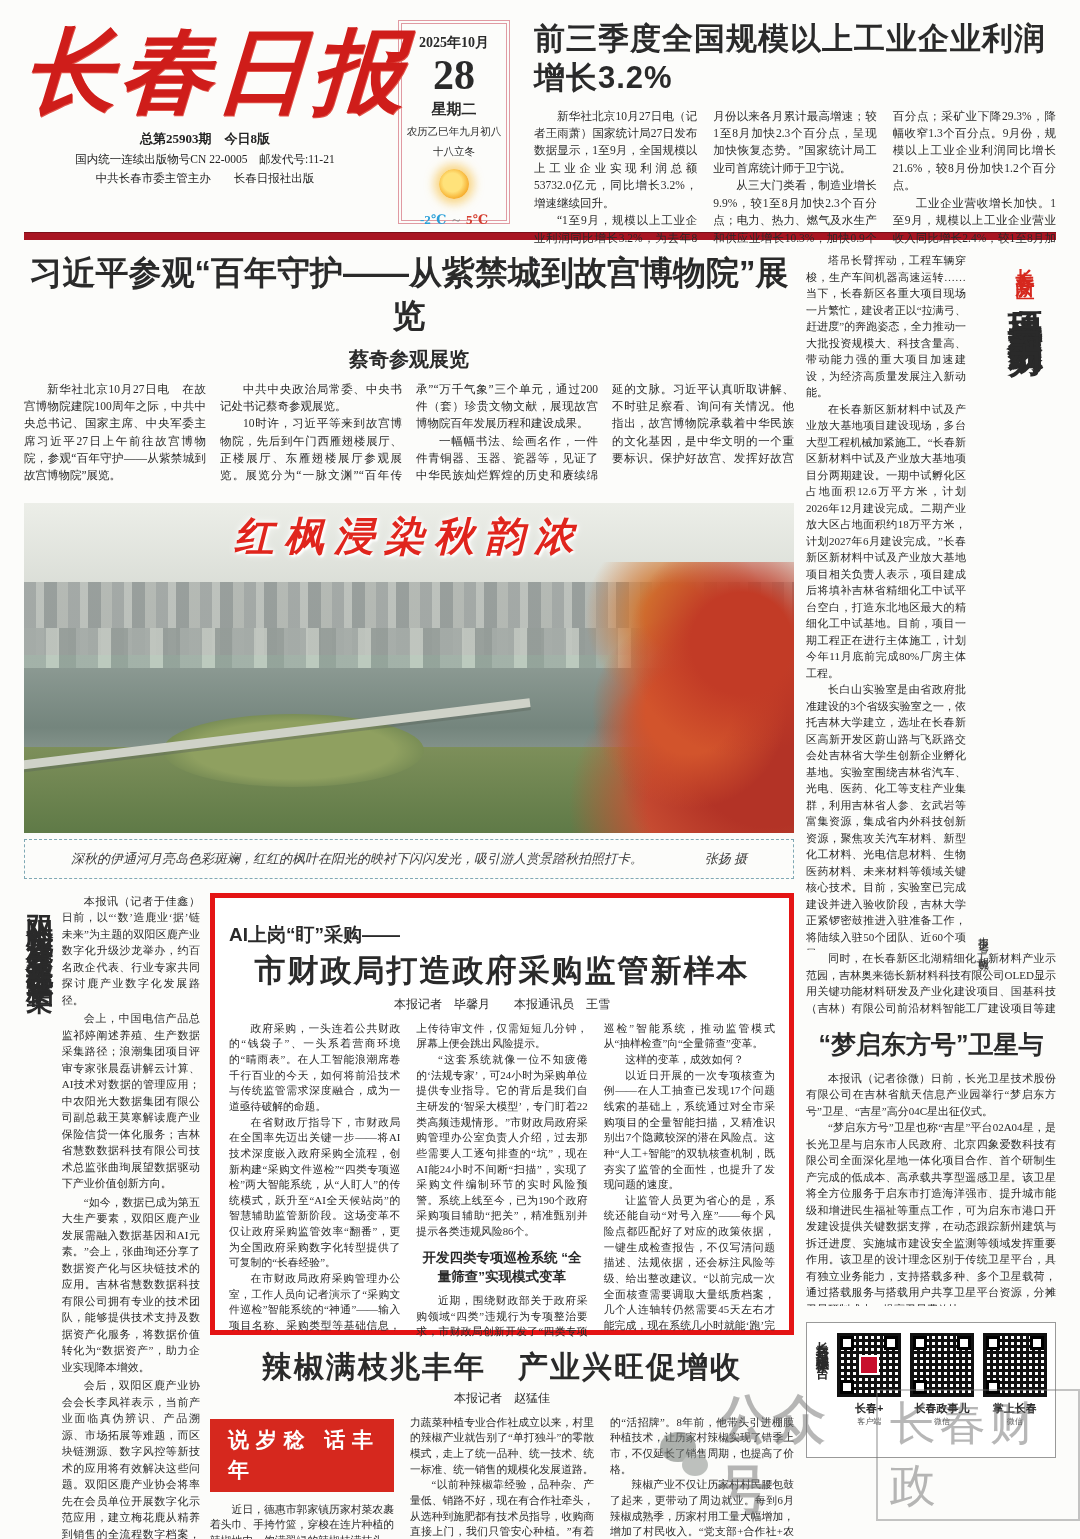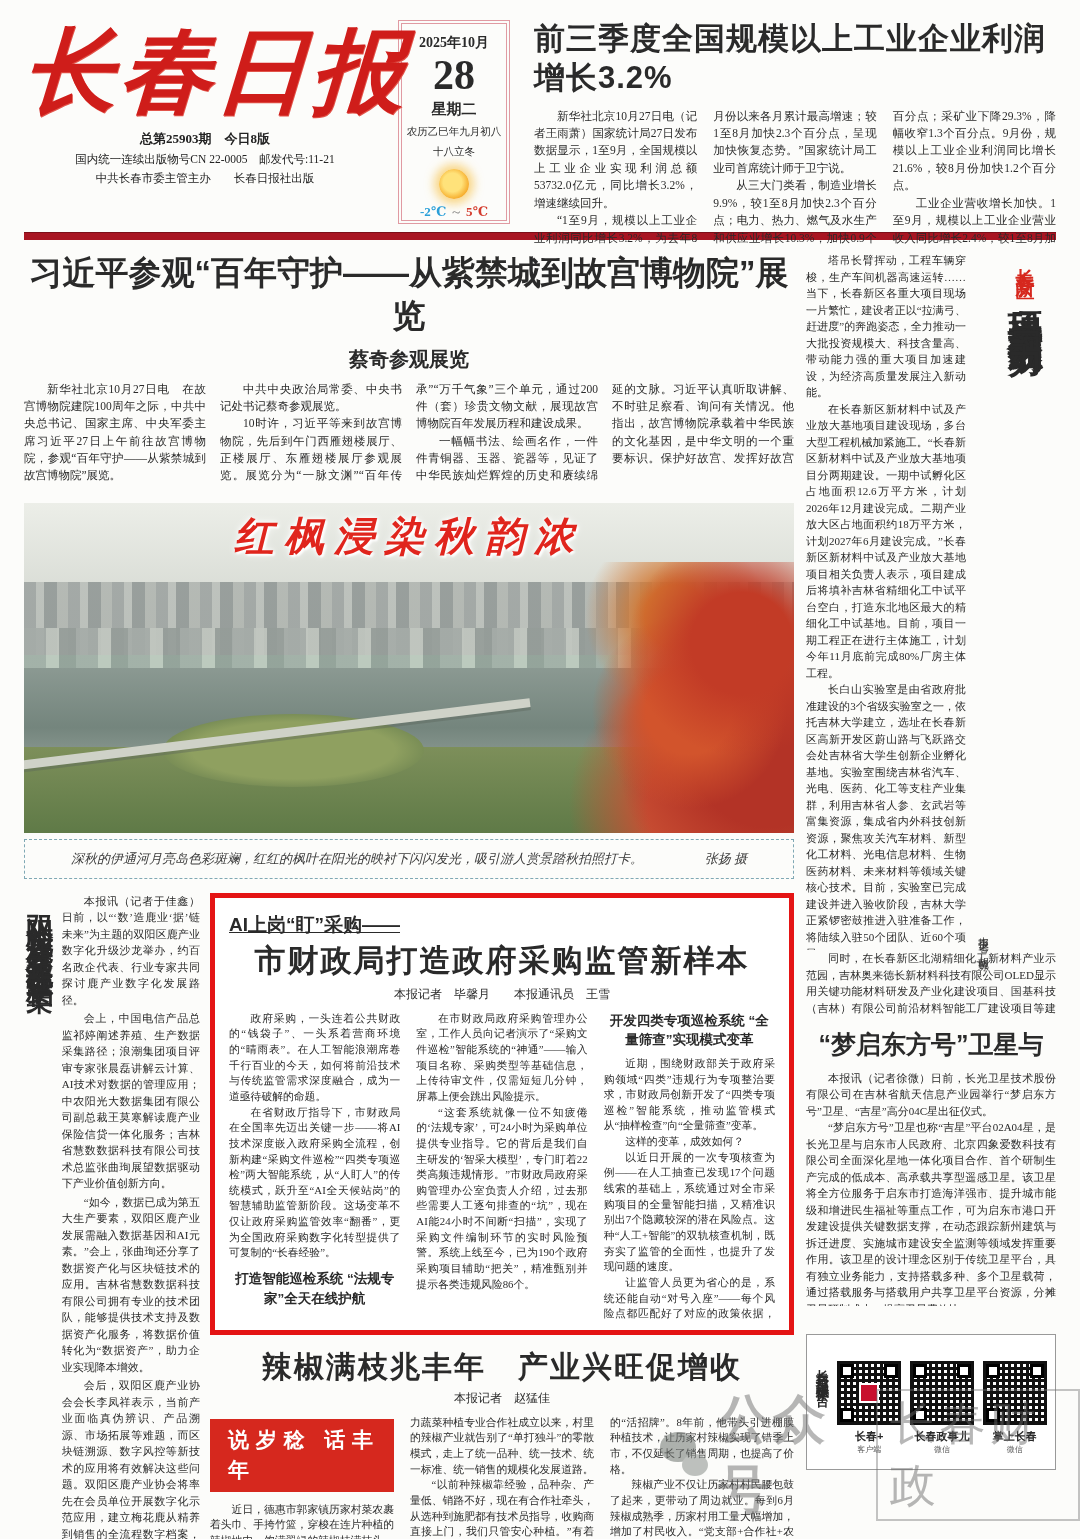--- a/index.html
+++ b/index.html
@@ -14,21 +14,21 @@
   .mast-info{text-align:center;font-size:11.5px;line-height:1.7;margin-top:2px;color:#222;}
   .mast-info .issue{font-weight:bold;font-size:13px;}
   .datebox{width:112px;border:4px double #e09aa2;margin:0 12px;padding:10px 4px;text-align:center;box-sizing:border-box;}
   .db-month{font-size:14px;font-weight:bold;}
   .db-day{font-size:42px;font-weight:bold;line-height:1.1;}
   .db-week{font-size:15px;font-weight:bold;margin-top:2px;}
   .db-lunar,.db-term{font-size:10.5px;margin-top:6px;}
   .sun{width:30px;height:30px;border-radius:50%;margin:10px auto 4px;
        background:radial-gradient(circle at 45% 45%, #ffe27a 0 40%, #f5a623 75%);
        box-shadow:0 0 10px 5px rgba(246,190,60,.6);}
-  .db-temp{font-size:13px;font-weight:bold;margin-top:4px;}
+  .db-temp{font-size:13px;font-weight:bold;margin-top:12px;}
   .t-low{color:#2a9fd8;} .t-tilde{color:#888;font-weight:normal;} .t-high{color:#d43c2e;}
   .topstory{flex:1;padding-left:12px;}
   .topstory h1{font-size:31px;font-weight:bold;margin:0 0 10px;letter-spacing:1px;
                font-family:"Liberation Sans","DejaVu Sans",sans-serif;line-height:1.25;}
   .topstory .cols{column-count:3;column-gap:16px;font-size:11.5px;line-height:1.52;
                   text-align:justify;height:150px;overflow:hidden;}
   p.para{margin:0;text-indent:2em;}
   
   .rule{height:7px;background:#a81522;margin:8px 0 12px;border-top:1px solid #7c0e18;}
   
@@ -73,22 +73,22 @@
   .credit{white-space:nowrap;margin-left:30px;}
   
   .bottom-row{display:flex;gap:10px;margin-top:14px;}
   .deer{width:176px;display:flex;gap:8px;}
   .deer-head{writing-mode:vertical-rl;font-size:27px;font-weight:bold;line-height:1.1;letter-spacing:5px;
              height:620px;font-family:"Liberation Sans","DejaVu Sans",sans-serif;}
   .deer-body{flex:1;font-size:11px;line-height:1.5;text-align:justify;height:688px;overflow:hidden;}
   .deer-body p.para{margin-bottom:2px;}
   .rod{flex:1;display:flex;flex-direction:column;}
   .redbox{border:5px solid #e41414;padding:8px 14px 10px;height:442px;box-sizing:border-box;background:#fff;}
-  .kicker{font-size:19px;font-weight:bold;margin:6px 0 2px;
-          font-family:"Liberation Sans","DejaVu Sans",sans-serif;text-decoration:underline;}
+  .kicker{font-size:19px;font-weight:bold;margin:16px 0 2px;
+          font-family:"Liberation Sans","DejaVu Sans",sans-serif;}
   .redbox h2{font-size:31px;font-weight:bold;text-align:center;margin:2px 0 4px;letter-spacing:2px;
              font-family:"Liberation Sans","DejaVu Sans",sans-serif;}
   .byline{text-align:center;font-size:12px;margin:0 0 8px;}
   .redbox .cols{column-count:3;column-gap:16px;font-size:10.8px;line-height:1.45;
                 height:322px;overflow:hidden;text-align:justify;}
   .subhead{font-weight:bold;text-align:center;font-size:13.5px;margin:8px 0 6px;line-height:1.45;
            font-family:"Liberation Sans","DejaVu Sans",sans-serif;break-inside:avoid;}
   .chili{margin-top:12px;}
   .chili h2{font-size:30px;font-weight:bold;text-align:center;margin:0 0 2px;letter-spacing:2px;
             font-family:"Liberation Sans","DejaVu Sans",sans-serif;}
@@ -105,21 +105,21 @@
   .na-tag{color:#d6281e;font-weight:bold;font-size:19px;writing-mode:vertical-rl;letter-spacing:5px;
           margin-bottom:12px;font-family:"Liberation Sans","DejaVu Sans",sans-serif;}
   .na-headline{writing-mode:vertical-rl;font-size:35px;font-weight:bold;line-height:1.05;letter-spacing:2px;
                font-family:"Liberation Sans","DejaVu Sans",sans-serif;}
   .na-byline{position:absolute;right:66px;bottom:60px;writing-mode:vertical-rl;font-size:10.5px;color:#333;letter-spacing:2px;}
   .na-footer{font-size:11px;line-height:1.5;text-align:justify;margin-top:4px;height:64px;overflow:hidden;}
   .satellite{margin-top:14px;}
   .satellite h2{font-size:25px;font-weight:bold;text-align:center;margin:0 0 8px;line-height:1.35;
                 font-family:"Liberation Sans","DejaVu Sans",sans-serif;}
   .sat-body{font-size:11px;line-height:1.5;text-align:justify;height:236px;overflow:hidden;}
-  .mediabox{border:1px solid #999;margin-top:28px;padding:24px 6px;display:flex;gap:4px;
+  .mediabox{border:1px solid #999;margin-top:16px;padding:8px 6px;display:flex;gap:4px;
             align-items:stretch;height:136px;box-sizing:border-box;background:#fff;}
   .mb-label{writing-mode:vertical-rl;font-size:13px;font-weight:bold;letter-spacing:3px;
             font-family:"Liberation Sans","DejaVu Sans",sans-serif;}
   .qr-item{flex:1;text-align:center;}
   .qr{width:62px;height:62px;margin:2px auto 0;position:relative;border:1px solid #111;background:
       repeating-linear-gradient(0deg,#111 0 3px,transparent 3px 6px),
       repeating-linear-gradient(90deg,#111 0 3px,#fff 3px 6px);}
   .qr::before,.qr::after,.qr .eye{content:"";position:absolute;width:14px;height:14px;background:#fff;
       border:3px solid #000;box-sizing:border-box;}
   .qr::before{left:2px;top:2px;} .qr::after{right:2px;top:2px;} .qr .eye{left:2px;bottom:2px;}
@@ -222,21 +222,20 @@
         </div>
 
         <div class="rod">
           <div class="redbox">
             <div class="kicker">AI上岗“盯”采购——</div>
             <h2>市财政局打造政府采购监管新样本</h2>
             <div class="byline">本报记者　毕馨月　　本报通讯员　王雪</div>
             <div class="cols">
               <p class="para">政府采购，一头连着公共财政的“钱袋子”、一头系着营商环境的“晴雨表”。在人工智能浪潮席卷千行百业的今天，如何将前沿技术与传统监管需求深度融合，成为一道亟待破解的命题。</p>
               <p class="para">在省财政厅指导下，市财政局在全国率先迈出关键一步——将AI技术深度嵌入政府采购全流程，创新构建“采购文件巡检”“四类专项巡检”两大智能系统，从“人盯人”的传统模式，跃升至“AI全天候站岗”的智慧辅助监管新阶段。这场变革不仅让政府采购监管效率“翻番”，更为全国政府采购数字化转型提供了可复制的“长春经验”。</p>
-              <div class="subhead">打造智能巡检系统 “法规专家”全天在线护航</div>
               <p class="para">在市财政局政府采购管理办公室，工作人员向记者演示了“采购文件巡检”智能系统的“神通”——输入项目名称、采购类型等基础信息，上传待审文件，仅需短短几分钟，屏幕上便会跳出风险提示。</p>
               <p class="para">“这套系统就像一位不知疲倦的‘法规专家’，可24小时为采购单位提供专业指导。它的背后是我们自主研发的‘智采大模型’，专门盯着22类高频违规情形。”市财政局政府采购管理办公室负责人介绍，过去那些需要人工逐句排查的“坑”，现在AI能24小时不间断“扫描”，实现了采购文件编制环节的实时风险预警。系统上线至今，已为190个政府采购项目辅助“把关”，精准甄别并提示各类违规风险86个。</p>
               <div class="subhead">开发四类专项巡检系统 “全量筛查”实现模式变革</div>
               <p class="para">近期，围绕财政部关于政府采购领域“四类”违规行为专项整治要求，市财政局创新开发了“四类专项巡检”智能系统，推动监管模式从“抽样检查”向“全量筛查”变革。</p>
               <p class="para">这样的变革，成效如何？</p>
               <p class="para">以近日开展的一次专项核查为例——在人工抽查已发现17个问题线索的基础上，系统通过对全市采购项目的全量智能扫描，又精准识别出7个隐藏较深的潜在风险点。这种“人工+智能”的双轨核查机制，既夯实了监管的全面性，也提升了发现问题的速度。</p>
               <p class="para">让监管人员更为省心的是，系统还能自动“对号入座”——每个风险点都匹配好了对应的政策依据，一键生成检查报告，不仅写清问题描述、法规依据，还会标注风险等级、给出整改建议。“以前完成一次全面核查需要调取大量纸质档案，几个人连轴转仍然需要45天左右才能完成，现在系统几小时就能‘跑’完对全量项目的精准复核，工作效率呈几何式增长。”参与核查的工作人员说，这种人机协作的模式，彻底改变了过去“抽样检查覆盖面有限、全量核查人力不足”等困境。</p>
 
             </div>
           </div>

